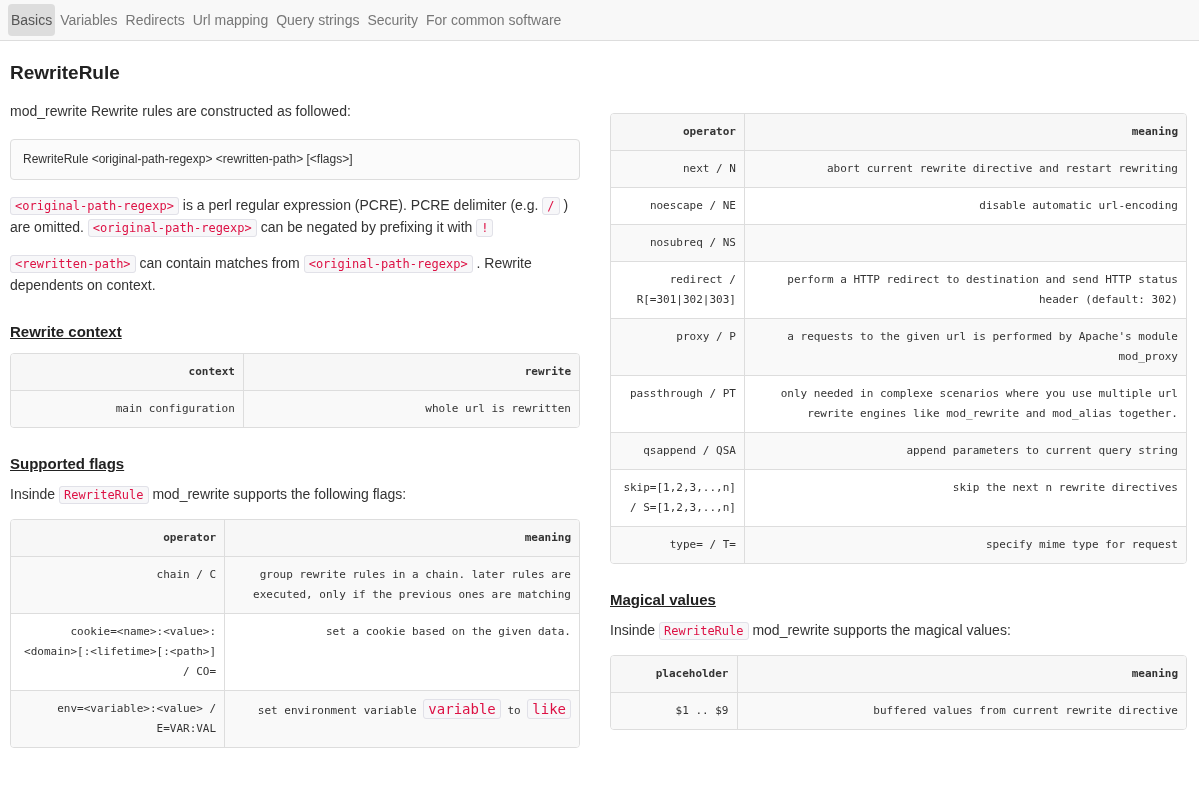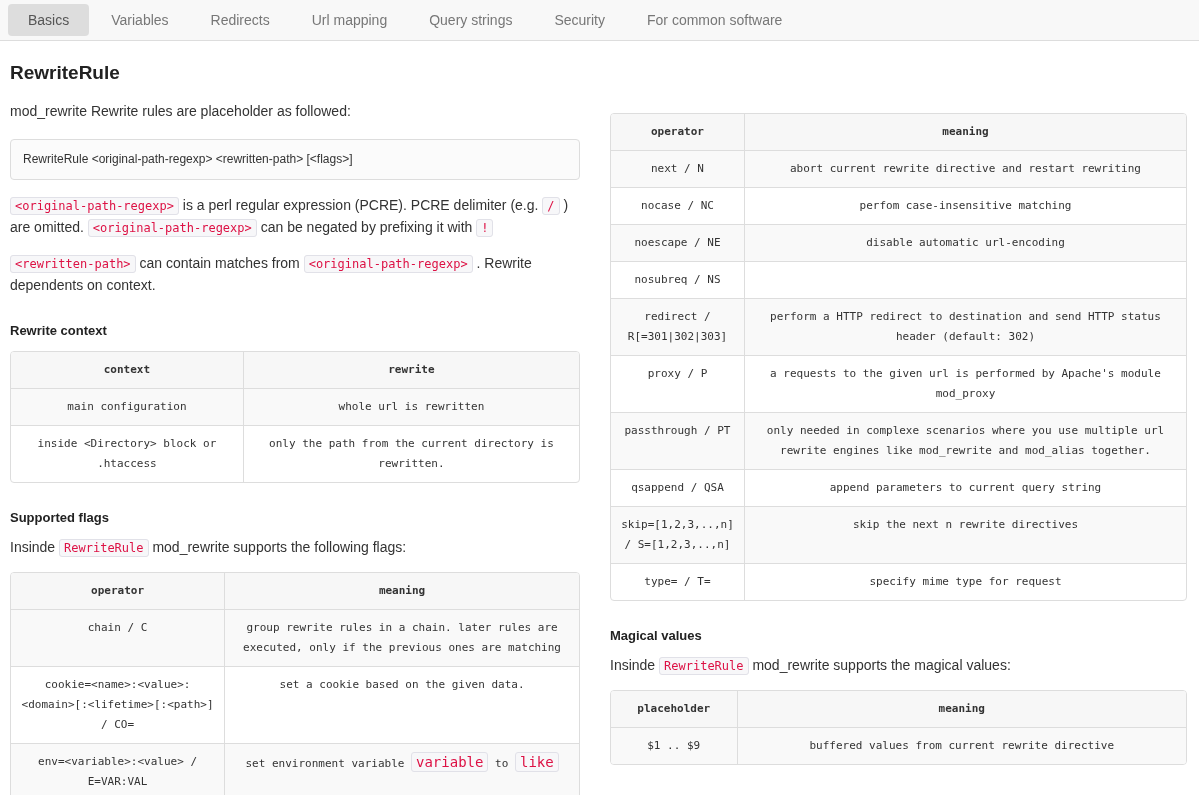--- a/index.html
+++ b/index.html
@@ -10,32 +10,32 @@
     font-family: "Liberation Sans", sans-serif;
     font-size: 14px;
   }
 
   
   .tabbar {
     height: 41px; background: #f8f8f8; border-bottom: 1px solid #ddd;
     display: flex; align-items: center; padding: 0 8px; gap: 2px;
   }
   .tab {
-    display: inline-block; padding: 8px 20px; border-radius: 4px;
+    display: inline-block; padding: 8px 3px; border-radius: 4px;
     color: #777; text-decoration: none; cursor: pointer; font-size: 14px;
   }
   .tab.active { background: #ddd; color: #555; }
 
   
   main { display: flex; gap: 30px; padding: 0 12px 0 10px; }
   .col-left  { flex: 0 0 570px; width: 570px; }
   .col-right { flex: 1; min-width: 0; margin-top: 59px; }
 
   h1 { font-size: 19px; font-weight: bold; color: #222; margin: 21px 0 17px; }
-  h2 { font-size: 13px; font-weight: bold; color: #222; margin: 27px 0 0; }
+  h2 { font-size: 15px; font-weight: bold; color: #222; margin: 27px 0 0; text-decoration: underline; }
   p  { margin: 14px 0; line-height: 21px; }
   p.lead { margin: 12px 0 11px; }
 
   
   code.inline {
     font-family: "DejaVu Sans Mono", monospace; font-size: 12px;
     color: #d14; background: #f7f7f9; border: 1px solid #e1e1e8;
     border-radius: 3px; padding: 1px 4px; white-space: nowrap; margin-top: 33px;
   }
   pre.codeblock {
@@ -44,21 +44,21 @@
     font-family: Liberation Sans, sans-serif; font-size: 12px; color: #333;
     line-height: 17px; white-space: pre;
   }
   pre.codeblock code { font-family: inherit; }
 
   
   .tbl-wrap { border: 1px solid #ddd; border-radius: 4px; overflow: hidden; margin-top: 13px; }
   table { width: 100%; border-collapse: separate; border-spacing: 0; }
   th, td {
     font-family: "DejaVu Sans Mono", monospace; font-size: 11px;
-    line-height: 20px; text-align: center; vertical-align: top;
+    line-height: 20px; text-align: right; vertical-align: top;
     padding: 8px; color: #333;
   }
   thead th { background: #f7f7f7; font-weight: bold; }
   tbody td { border-top: 1px solid #ddd; }
   th:first-child, td:first-child { border-right: 1px solid #ddd; }
   tbody tr:nth-child(odd) { background: #f9f9f9; }
   td code.inline { font-size: 14px; }
 
   .tbl-context     th:first-child, .tbl-context     td:first-child { width: 41%; }
   .tbl-flags-left  th:first-child, .tbl-flags-left  td:first-child { width: 37.7%; }
@@ -74,43 +74,39 @@
     <a class="tab">Redirects</a>
     <a class="tab">Url mapping</a>
     <a class="tab">Query strings</a>
     <a class="tab">Security</a>
     <a class="tab">For common software</a>
   </nav>
 
 <main>
   <div class="col-left">
     <h1>RewriteRule</h1>
-    <p>mod_rewrite Rewrite rules are placeholder as followed:</p>
+    <p>mod_rewrite Rewrite rules are constructed as followed:</p>
     <pre class="codeblock"><code>RewriteRule &lt;original-path-regexp&gt; &lt;rewritten-path&gt; [&lt;flags&gt;]</code></pre>
     <p><code class="inline">&lt;original-path-regexp&gt;</code> is a perl regular expression (PCRE). PCRE delimiter (e.g. <code class="inline">/</code> ) are omitted. <code class="inline">&lt;original-path-regexp&gt;</code> can be negated by prefixing it with <code class="inline">!</code></p>
     <p><code class="inline">&lt;rewritten-path&gt;</code> can contain matches from <code class="inline">&lt;original-path-regexp&gt;</code> . Rewrite dependents on context.</p>
 
     <h2>Rewrite context</h2>
     <div class="tbl-wrap">
       <table class="tbl-context">
           <thead>
             <tr>
               <th>context</th>
               <th>rewrite</th>
             </tr>
           </thead>
           <tbody>
             <tr>
               <td>main configuration</td>
               <td>whole url is rewritten</td>
             </tr>
-            <tr>
-              <td>inside &lt;Directory&gt; block or .htaccess</td>
-              <td>only the path from the current directory is rewritten.</td>
-            </tr>
           </tbody>
         </table>
     </div>
 
     <h2>Supported flags</h2>
     <p class="lead">Insinde <code class="inline">RewriteRule</code> mod_rewrite supports the following flags:</p>
     <div class="tbl-wrap">
       <table class="tbl-flags-left">
           <thead>
             <tr>
@@ -144,24 +140,20 @@
               <th>operator</th>
               <th>meaning</th>
             </tr>
           </thead>
           <tbody>
             <tr>
               <td>next / N</td>
               <td>abort current rewrite directive and restart rewriting</td>
             </tr>
             <tr>
-              <td>nocase / NC</td>
-              <td>perfom case-insensitive matching</td>
-            </tr>
-            <tr>
               <td>noescape / NE</td>
               <td>disable automatic url-encoding</td>
             </tr>
             <tr>
               <td>nosubreq / NS</td>
               <td></td>
             </tr>
             <tr>
               <td>redirect / R[=301|302|303]</td>
               <td>perform a HTTP redirect to destination and send HTTP status header (default: 302)</td>

